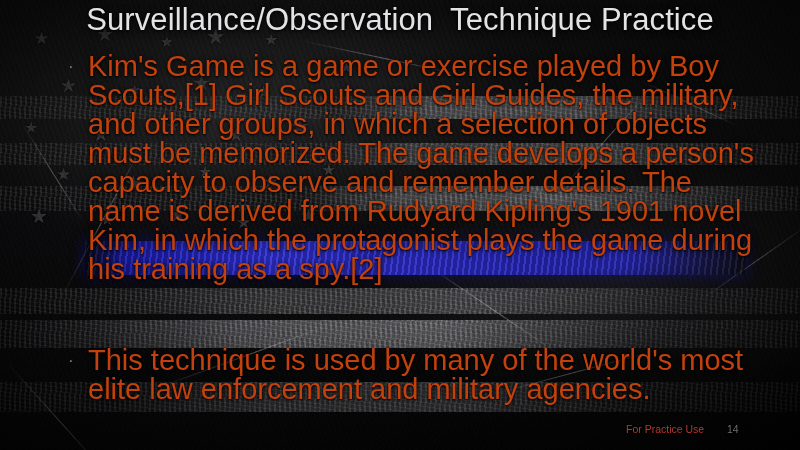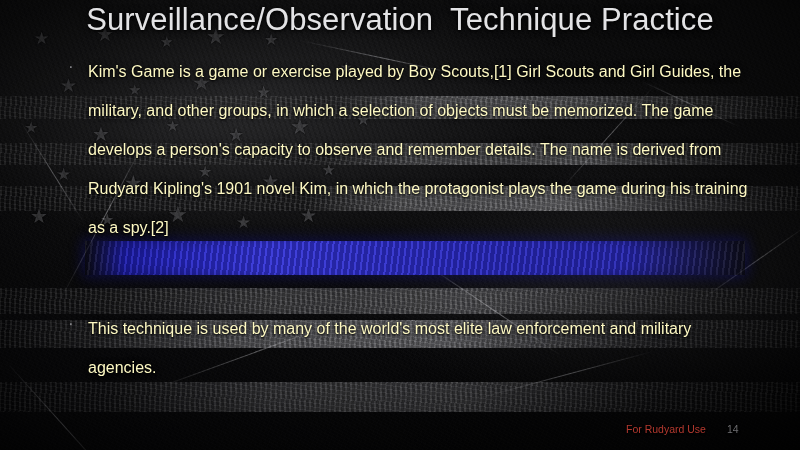--- a/index.html
+++ b/index.html
@@ -122,23 +122,23 @@
     width: 28px;
     font-size: 17px;
     line-height: 29px;
     color: rgba(150,150,155,0.85);
     text-align: left;
     padding-left: 8px;
     box-sizing: border-box;
   }
   .bullet-text {
     flex: 1 1 auto;
-    font-size: 16px;
-    line-height: 39px;
-    color: #fef9c3;
+    font-size: 29px;
+    line-height: 29px;
+    color: #c2410c;
     text-shadow: 0 1px 2px rgba(0,0,0,0.95), 0 0 6px rgba(0,0,0,0.75);
   }
 
   #footer-note {
     position: absolute;
     left: 626px;
     top: 423px;
     font-size: 10.5px;
     color: #b4392f;
     text-shadow: 0 1px 2px rgba(0,0,0,0.9);
@@ -231,16 +231,16 @@
       <div class="bullet-text">Kim's Game is a game or exercise played by Boy Scouts,[1] Girl Scouts and Girl Guides, the military, and other groups, in which a selection of objects must be memorized. The game develops a person's capacity to observe and remember details. The name is derived from Rudyard Kipling's 1901 novel Kim, in which the protagonist plays the game during his training as a spy.[2]</div>
     </div>
 
     <div class="bullet-row" style="margin-top:62px;">
       <div class="bullet-dot">·</div>
       <div class="bullet-text">This technique is used by many of the world's most elite law enforcement and military agencies.</div>
     </div>
 
   </div>
 
-  <div id="footer-note">For Rudyard Use</div>
+  <div id="footer-note">For Practice Use</div>
   <div id="page-number">14</div>
 
 </div>
 
 </body></html>

